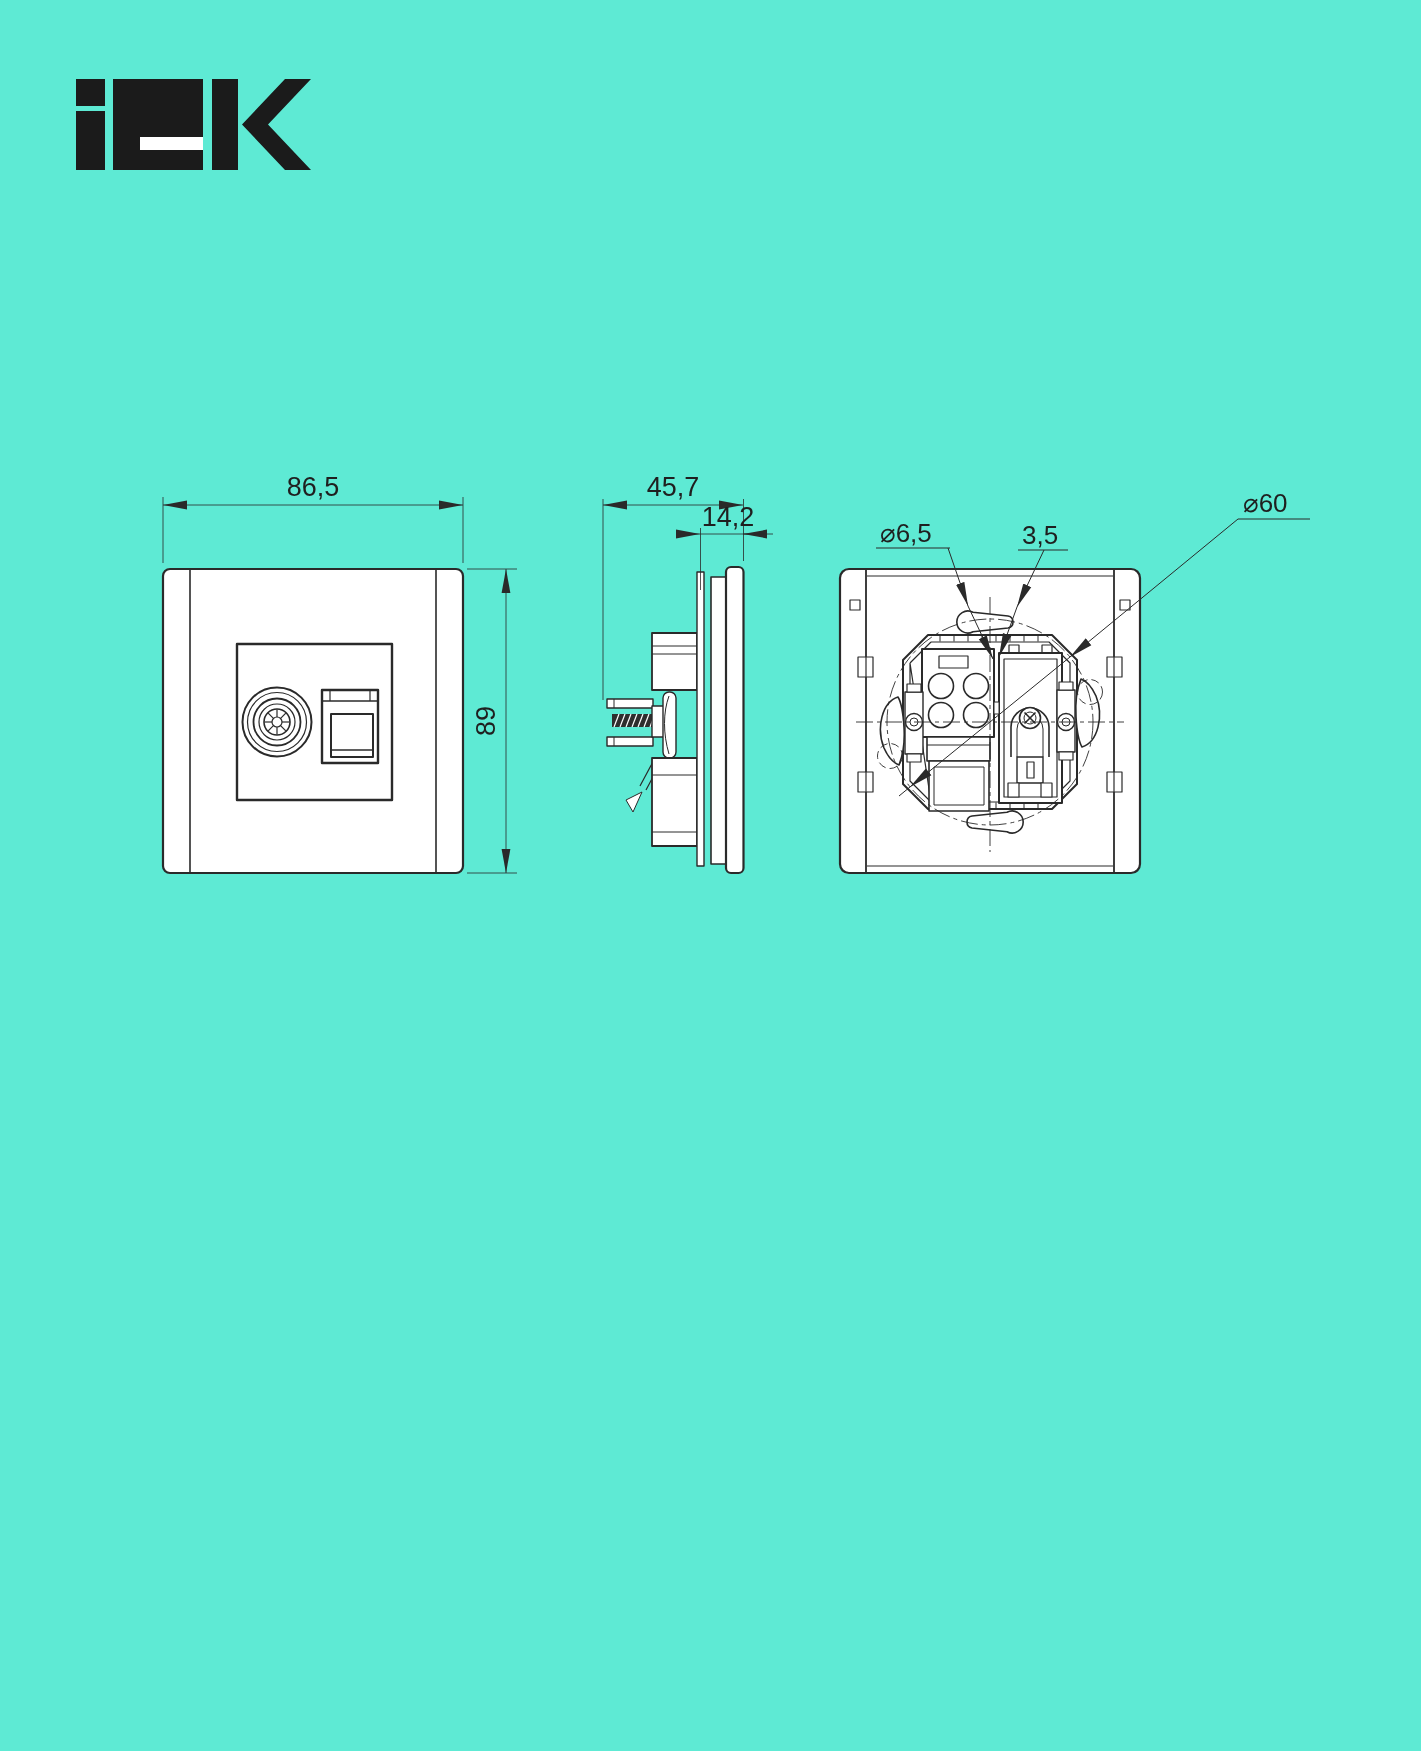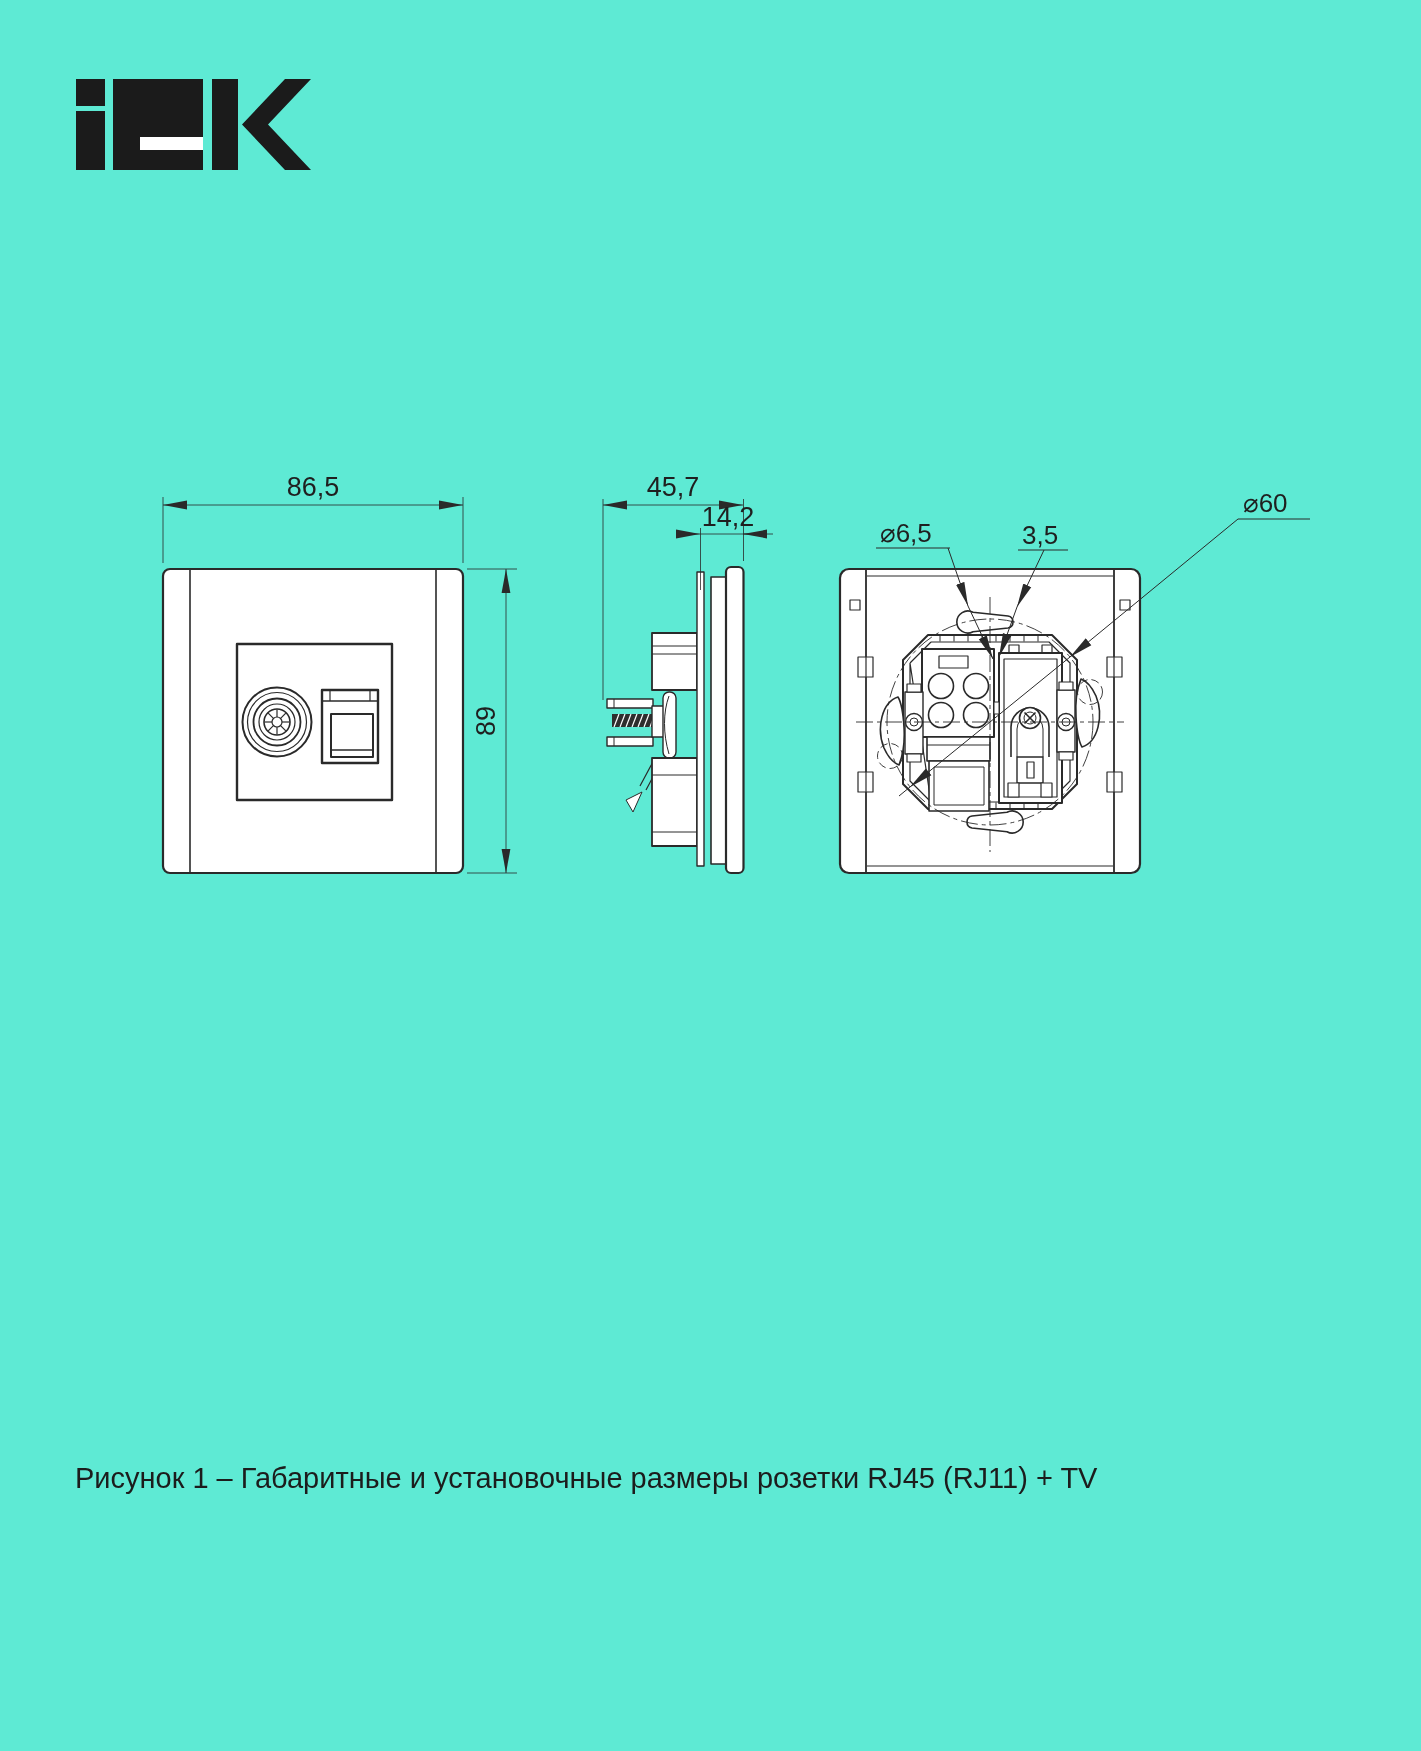--- a/index.html
+++ b/index.html
@@ -248,14 +248,13 @@
     <g>
       <text class="ltxt" x="1243" y="512">⌀60</text>
       <line x1="1238" y1="519" x2="1310" y2="519" class="ln s10"></line>
       <line x1="1238" y1="519" x2="1070" y2="657" class="ln s10" marker-end="url(#arr)"></line>
       <line x1="1070" y1="657" x2="910" y2="787" class="ln s10" marker-end="url(#arr)"></line>
       <line x1="910" y1="787" x2="899" y2="796" class="ln s10"></line>
     </g>
   </g>
 </svg>
 
-<div class="caption">Рисунок 1 – Габаритные и установочные размеры розетки RJ45 (RJ11) + TV</div>
 </div>
 
 </body></html>

